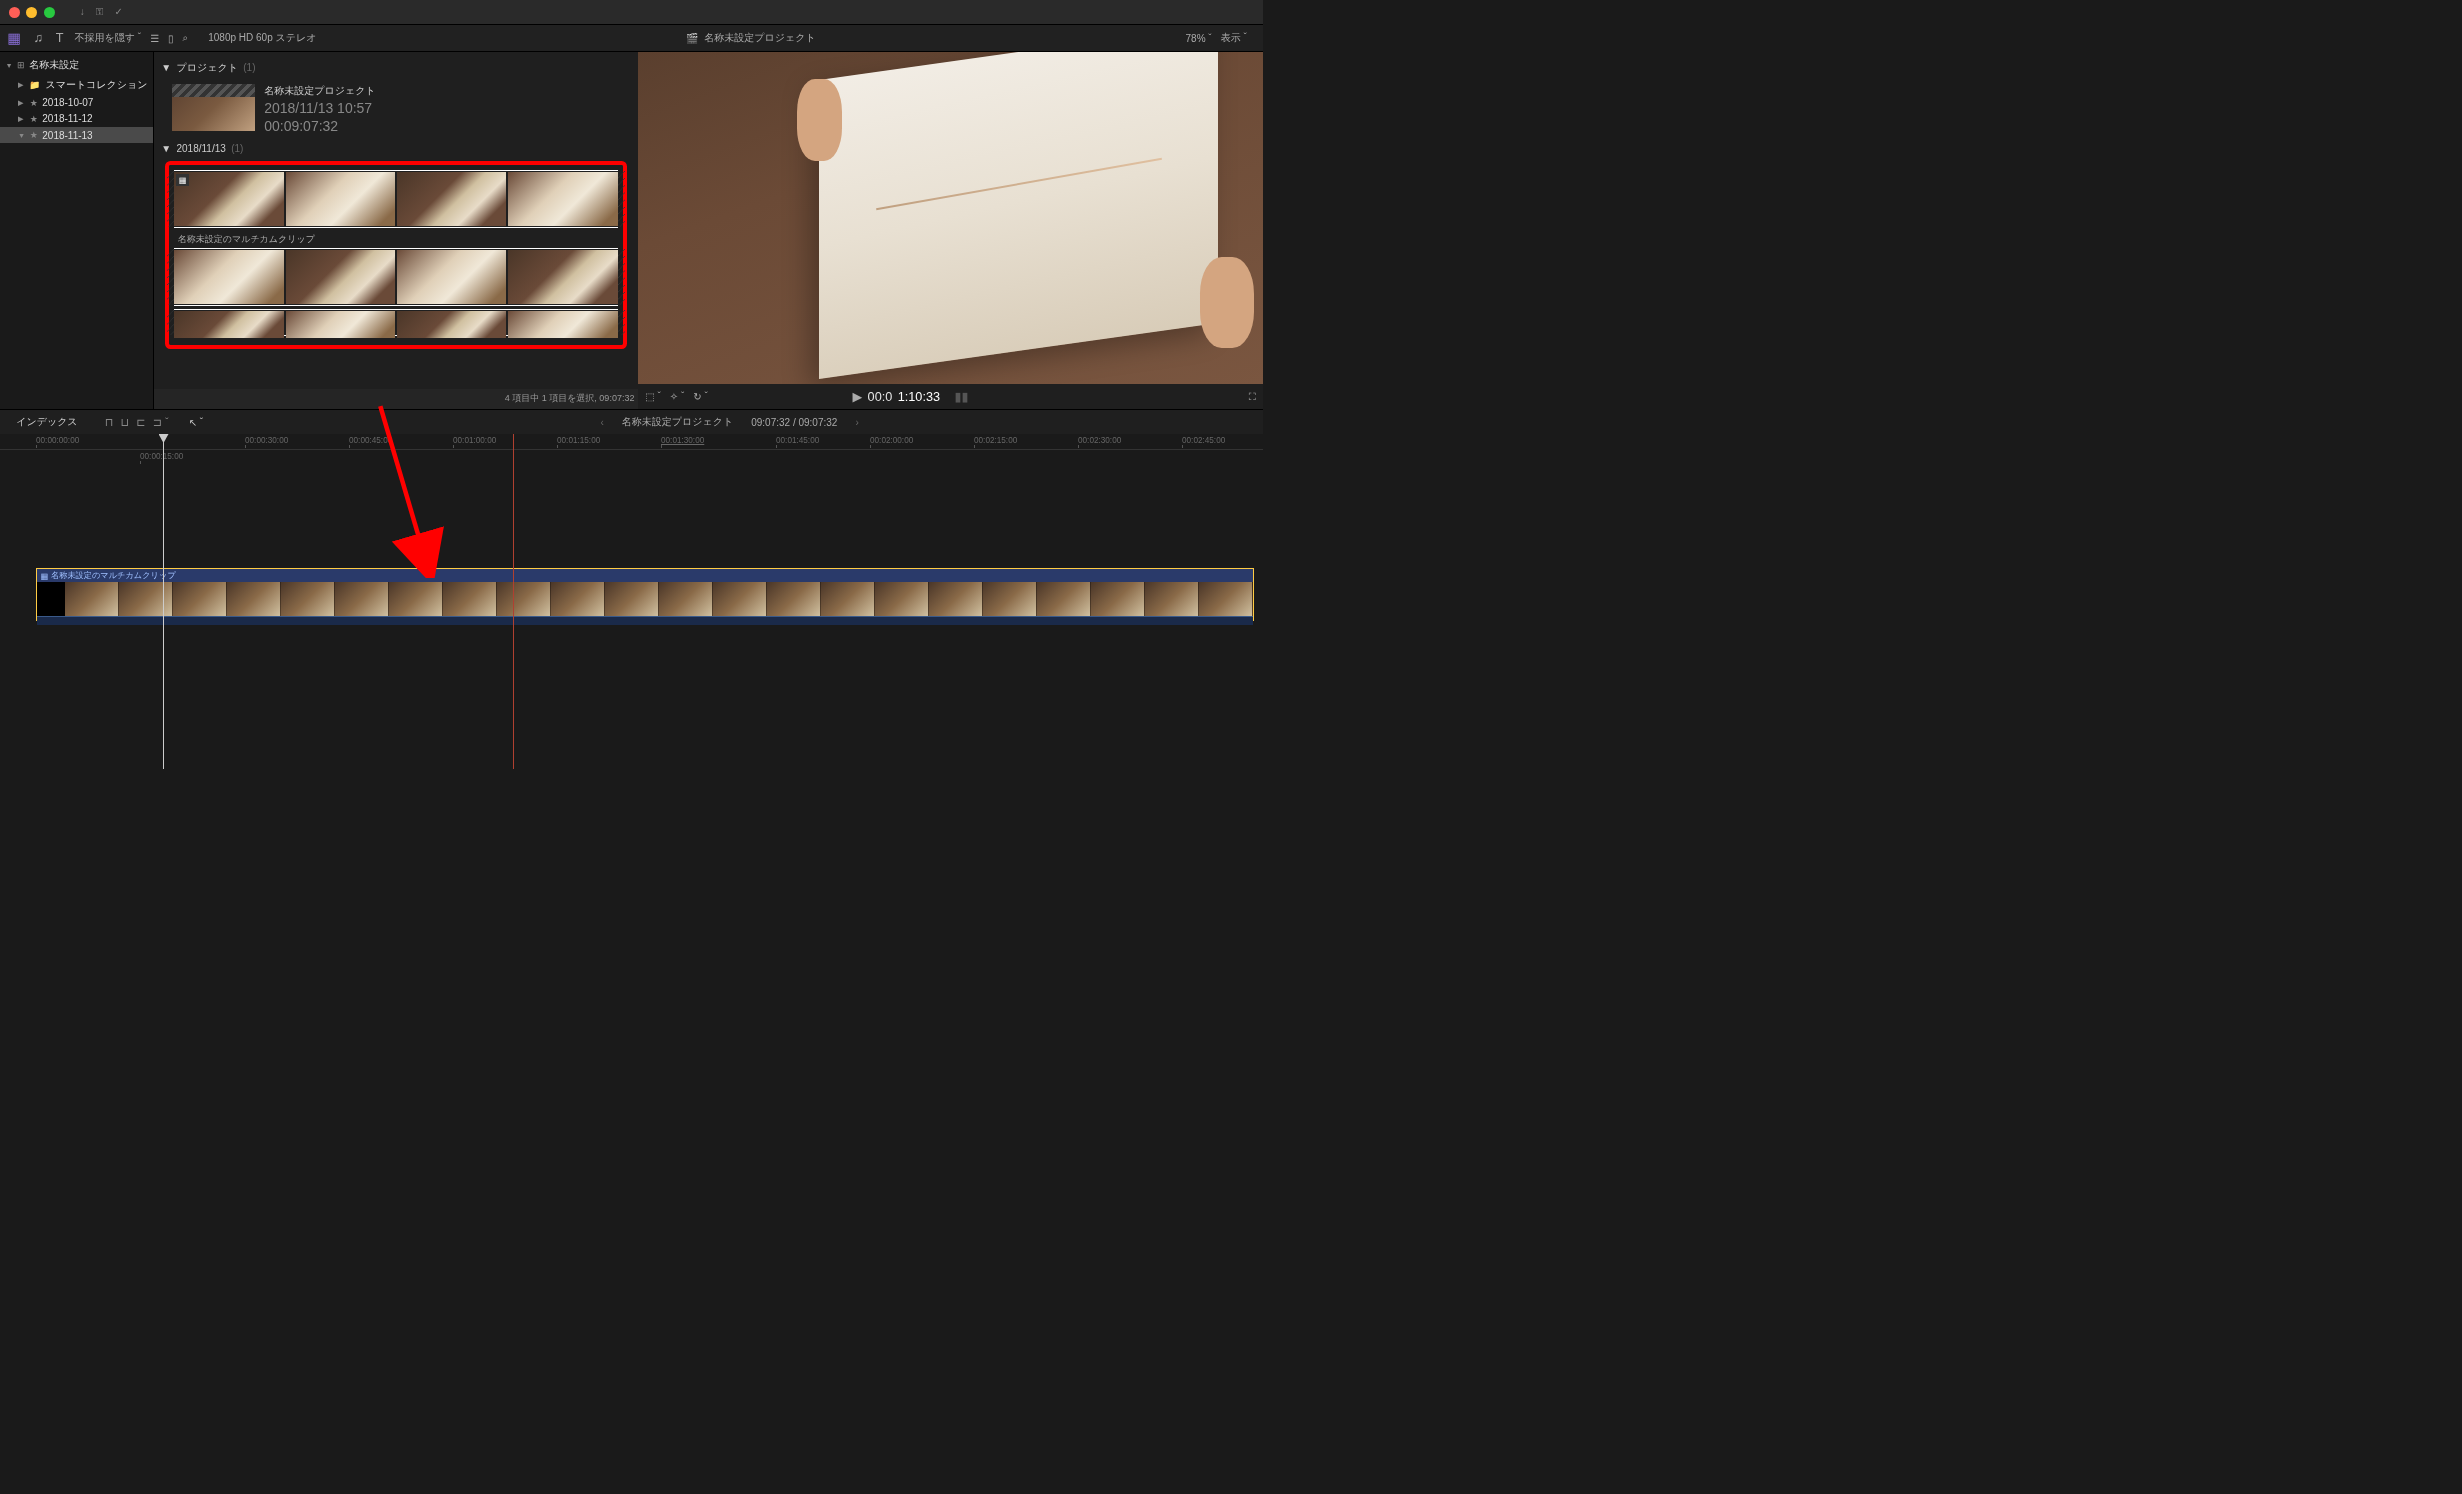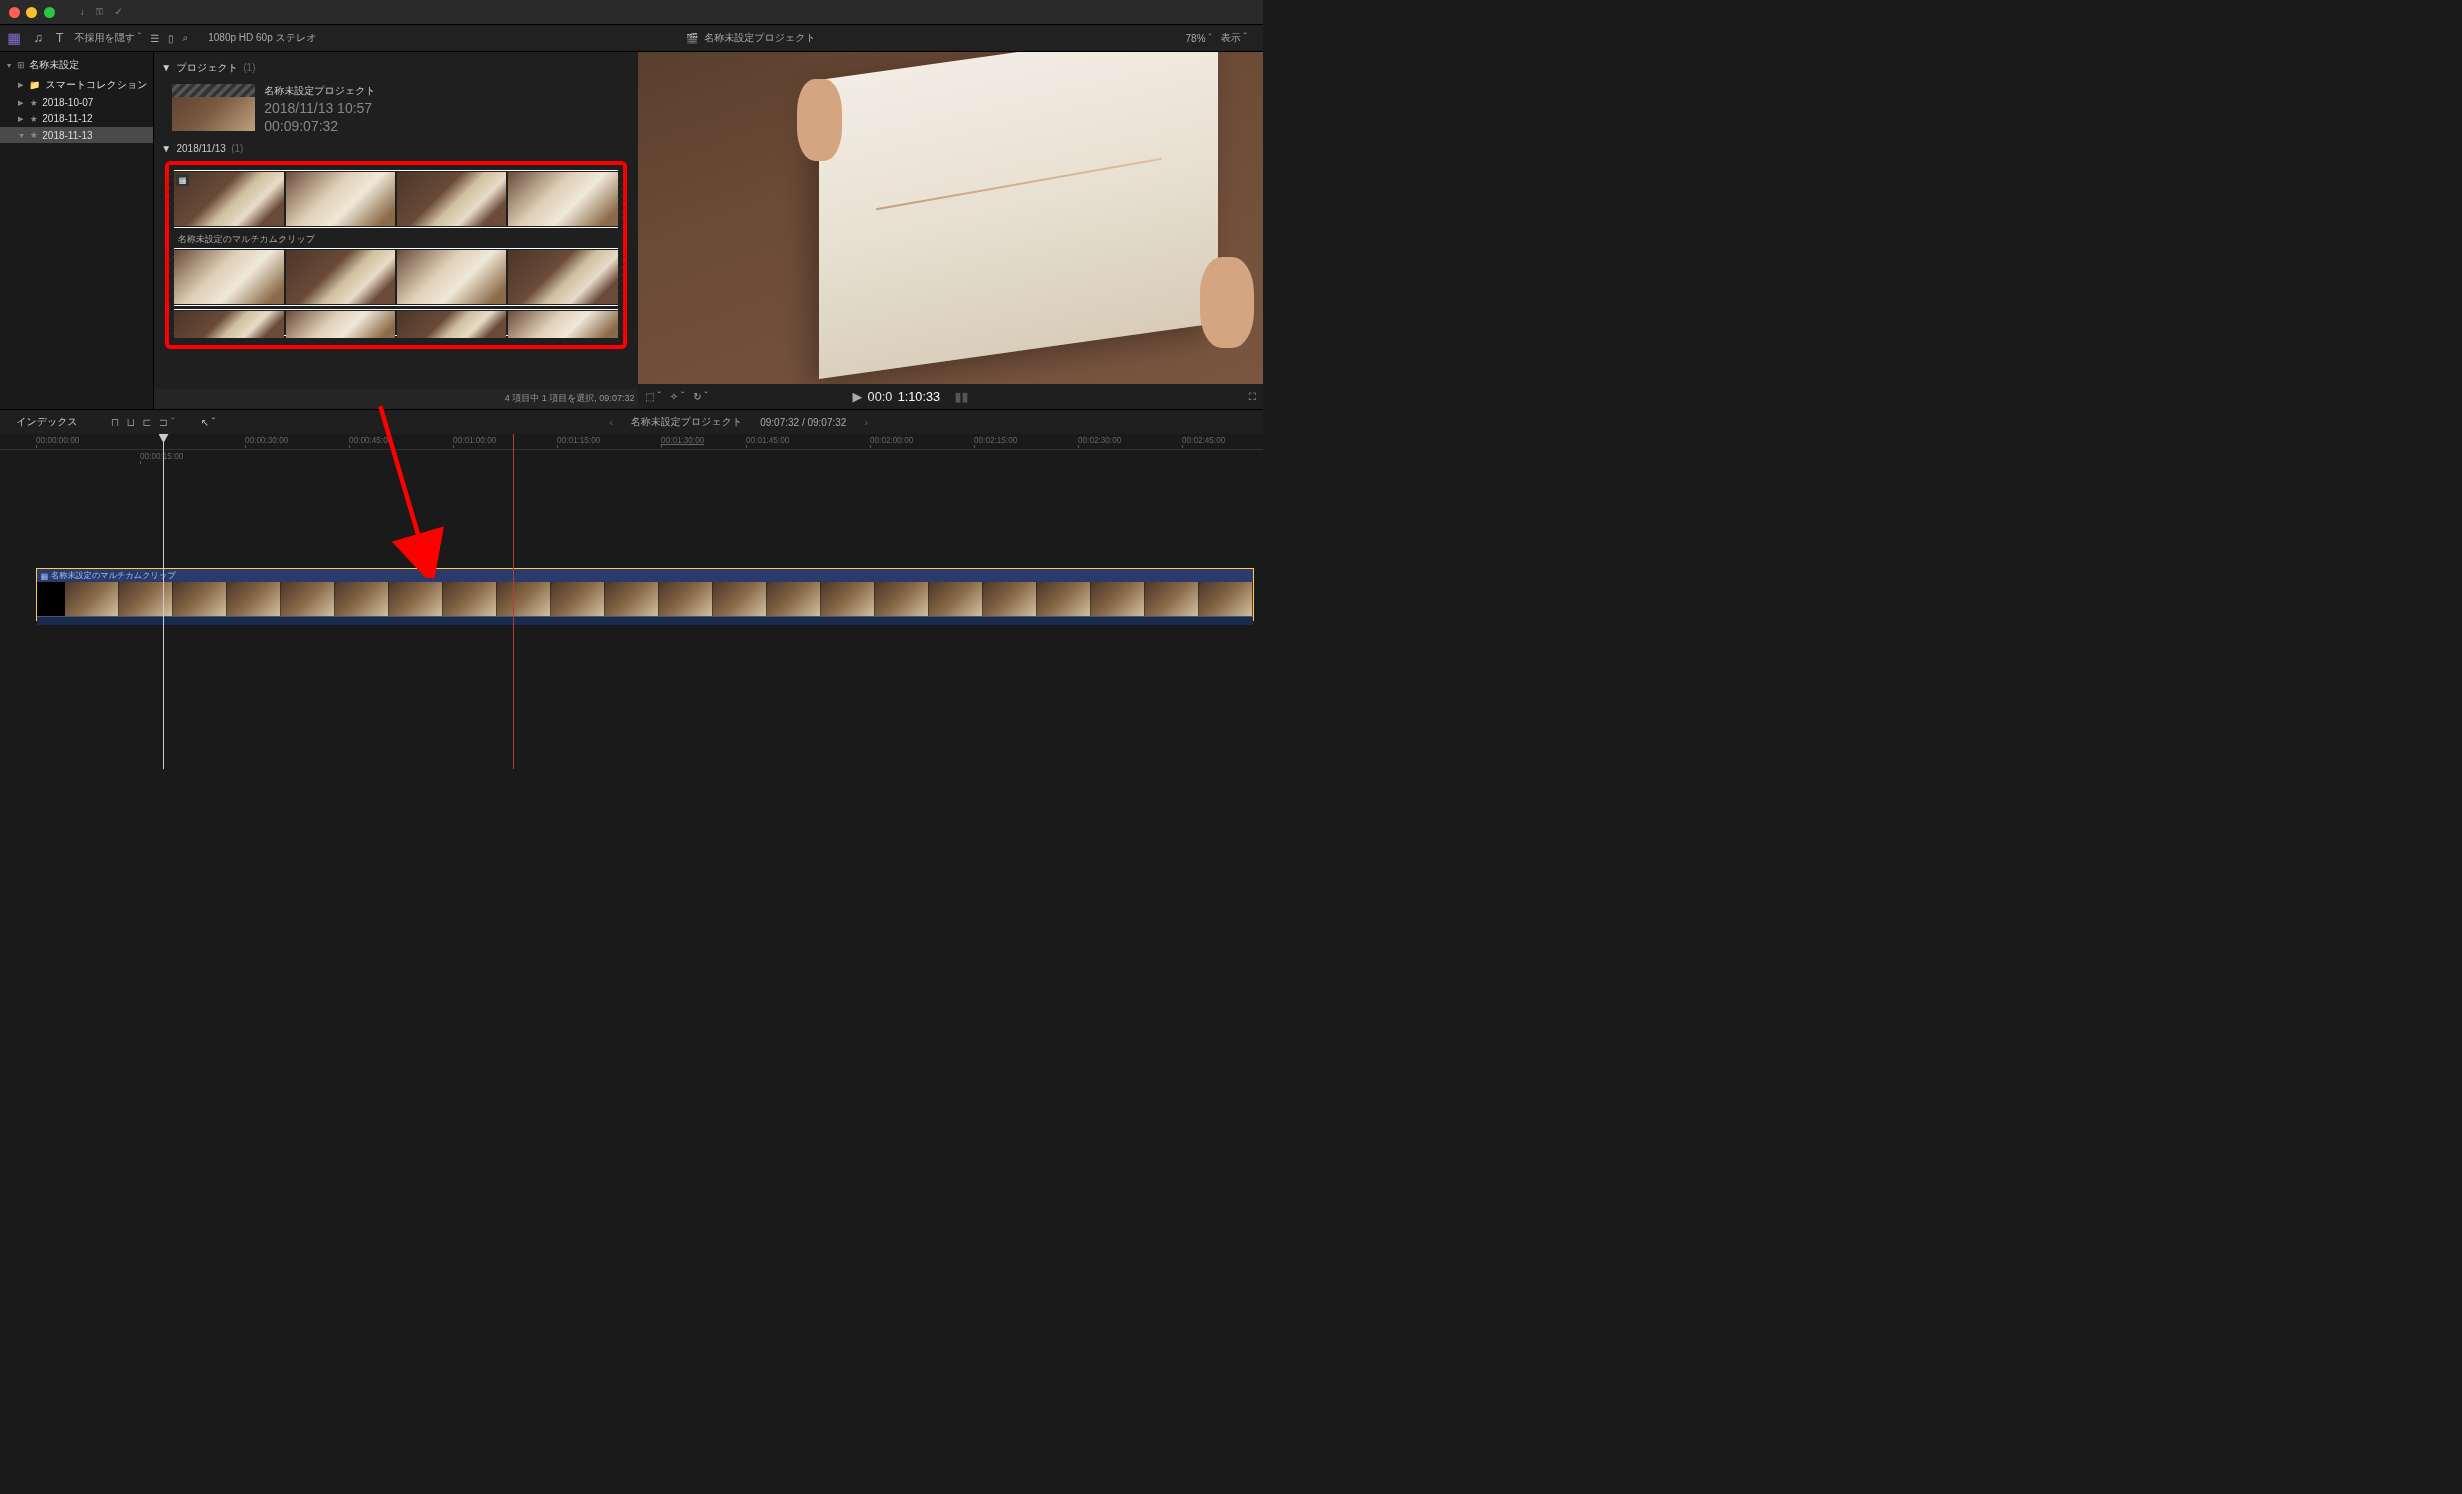--- a/index.html
+++ b/index.html
@@ -71,21 +71,21 @@
 .viewer-canvas .logo-line { position: absolute; top: 131px; left: 236px; width: 290px; height: 1.8px; background: linear-gradient(90deg, #c0a080, #e0c0a0); transform: rotate(-10deg); }
 
 .viewer-toolbar { height: 25px; background: #1f1f1f; display: flex; align-items: center; padding: 0 7.2px; gap: 9px; color: #aaa; font-size: 10px; }
 .viewer-toolbar .vt-left { display: flex; gap: 9px; }
 .viewer-toolbar .time-display { margin: 0 auto; font-family: monospace; font-size: 12.7px; display: flex; align-items: center; gap: 5.4px; }
 .viewer-toolbar .time-display .dim { color: #e5e5e5; }
 .viewer-toolbar .time-display .bright { color: #fff; }
 .viewer-toolbar .expand { margin-left: auto; }
 
 
-.timeline-toolbar { height: 25px; background: #1f1f1f; border-top: 0.9px solid #000; display: flex; align-items: center; padding: 8px 9px; gap: 8px; }
+.timeline-toolbar { height: 25px; background: #1f1f1f; border-top: 0.9px solid #000; display: flex; align-items: center; padding: 8px 9px; gap: 2px; }
 .timeline-toolbar .index-btn { color: #ccc; font-size: 10px; padding: 1.8px 7.2px; }
 .timeline-toolbar .tl-icons { display: flex; gap: 7.2px; color: #888; font-size: 11px; margin-left: 18px; }
 .timeline-toolbar .arrow-tool { color: #ccc; margin-left: 18px; }
 .timeline-toolbar .project-nav { margin: 0 auto; display: flex; align-items: center; gap: 18px; color: #aaa; }
 .timeline-toolbar .project-nav .chev { color: #666; cursor: pointer; }
 
 
 .timeline { background: #1a1a1a; height: 335px; position: relative; }
 .ruler { height: 16.3px; background: #1a1a1a; border-bottom: 0.9px solid #333; display: flex; position: relative; padding-left: 27px; }
 .ruler .tick { position: absolute; top: 1.8px; font-size: 8.2px; color: #666; }
@@ -272,21 +272,21 @@
 
 <div class="timeline">
   <div class="ruler" id="ruler">
       <span class="tick" style="left: 36px;">00:00:00:00</span>
       <span class="tick" style="left: 140px; margin-top: 16px;">00:00:15:00</span>
       <span class="tick" style="left: 245px;">00:00:30:00</span>
       <span class="tick" style="left: 349px;">00:00:45:00</span>
       <span class="tick" style="left: 453px;">00:01:00:00</span>
       <span class="tick" style="left: 557px;">00:01:15:00</span>
       <span class="tick" style="left: 661px; text-decoration: underline;">00:01:30:00</span>
-      <span class="tick" style="left: 746px;">00:01:45:00</span>
+      <span class="tick" style="left: 776px;">00:01:45:00</span>
       <span class="tick" style="left: 870px;">00:02:00:00</span>
       <span class="tick" style="left: 974px;">00:02:15:00</span>
       <span class="tick" style="left: 1078px;">00:02:30:00</span>
       <span class="tick" style="left: 1182px;">00:02:45:00</span>
     </div>
   <div class="playhead"></div>
   <div class="skimmer"></div>
   <div class="track-area">
     <div class="clip-strip">
       <div class="strip-header">

